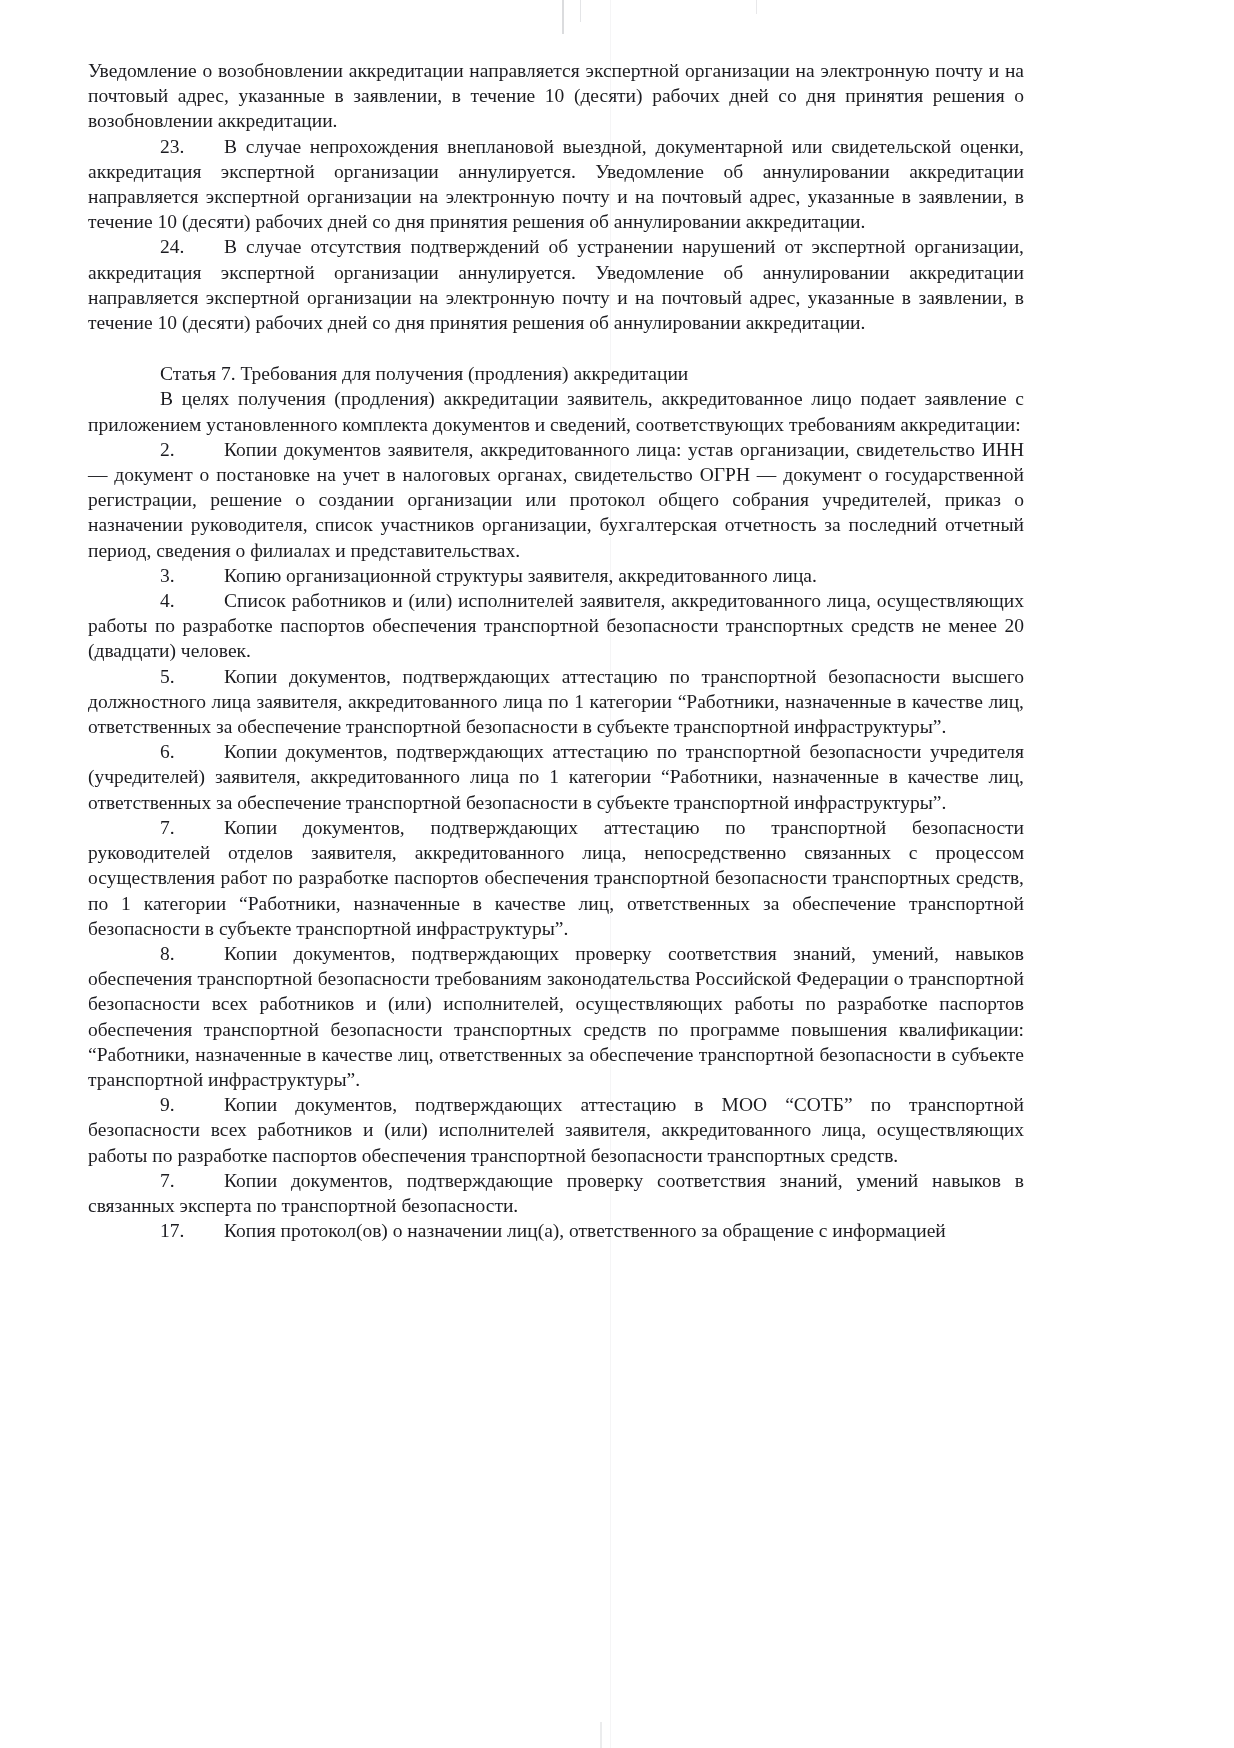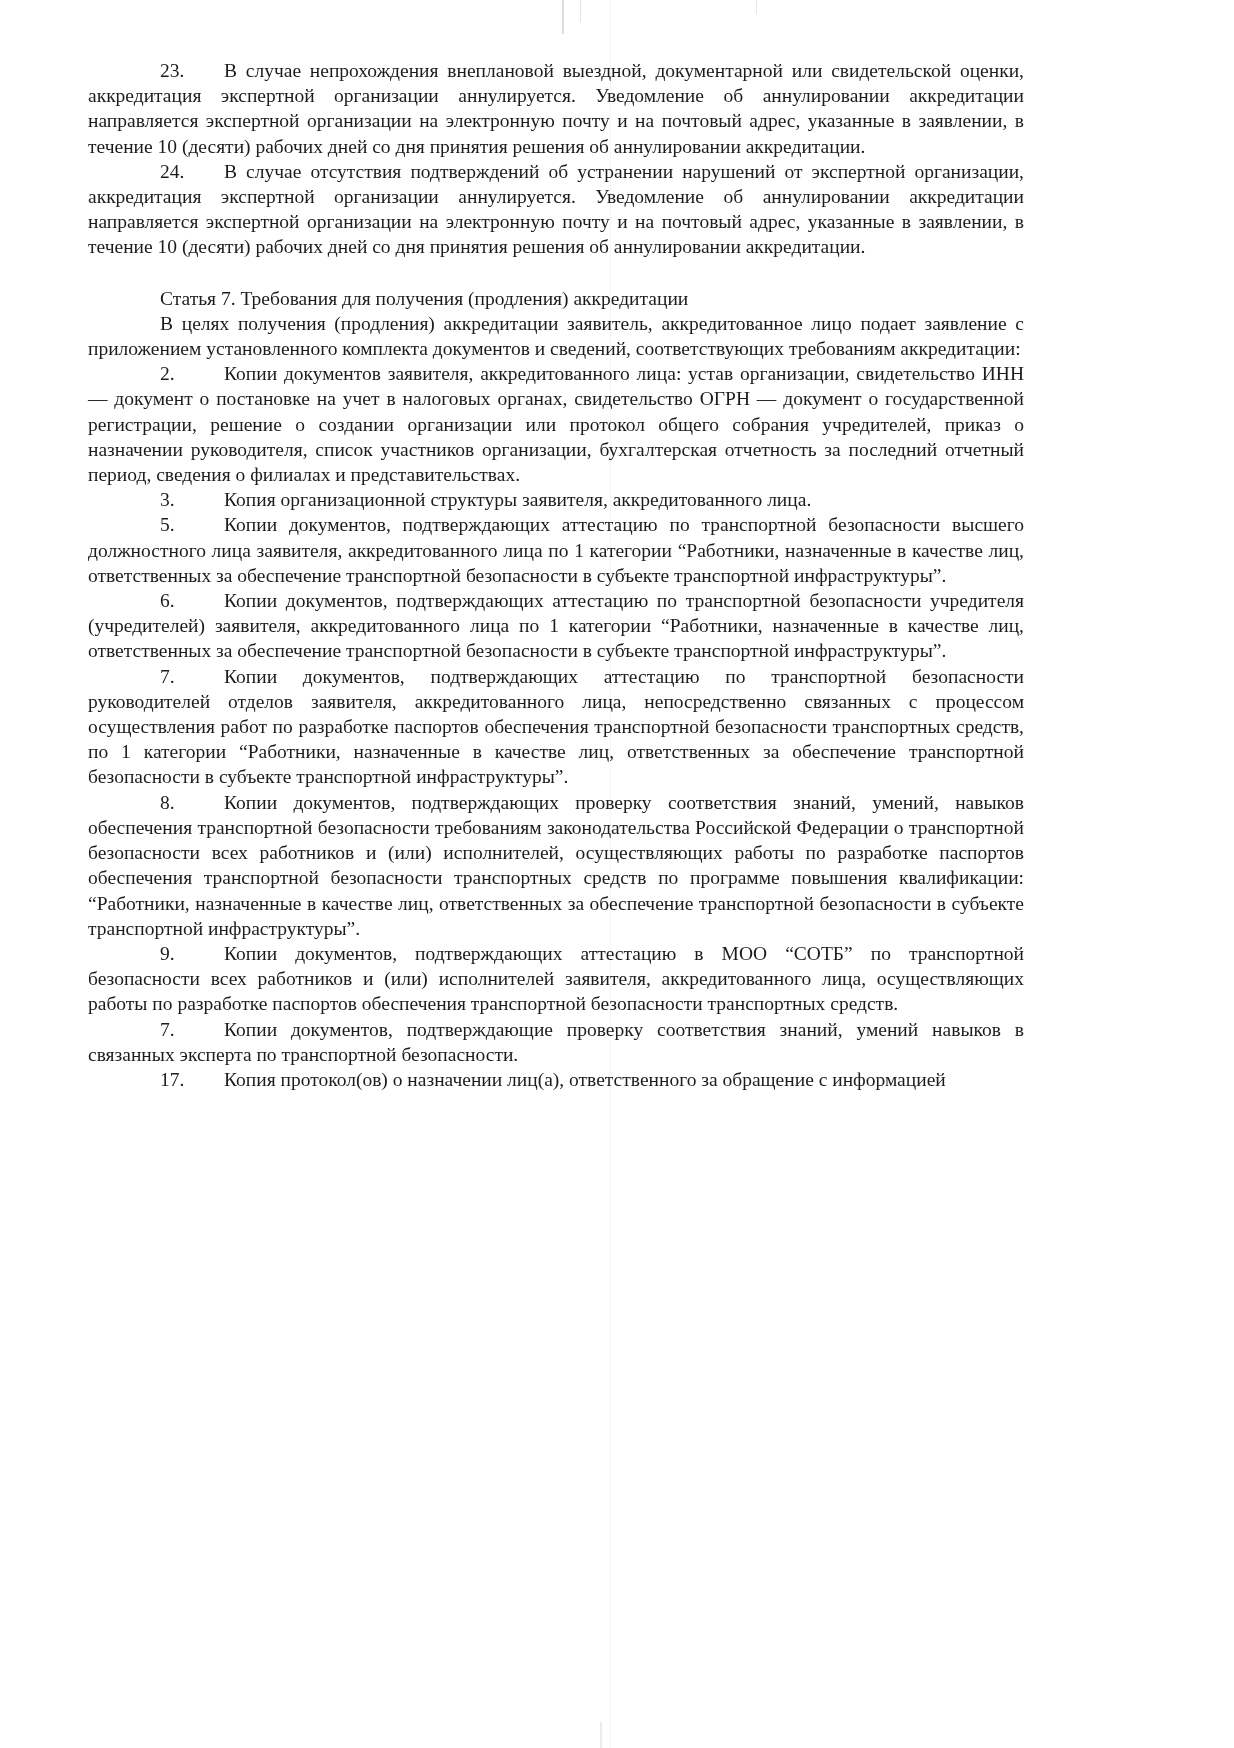--- a/index.html
+++ b/index.html
@@ -82,26 +82,28 @@
 </head>
 <body>
 
 <div class="page">
   <div class="scan-line-top-1"></div>
   <div class="scan-line-top-2"></div>
   <div class="scan-line-top-3"></div>
   <div class="scan-fold"></div>
   <div class="scan-mark-bottom"></div>
   <div class="content">
+      <p class="para body noindent"><span>Уведомление о возобновлении аккредитации направляется экспертной организации на электронную почту и на почтовый адрес, указанные в заявлении, в течение 10 (десяти) рабочих дней со дня принятия решения о возобновлении аккредитации.</span></p>
       <p class="para body indent"><span class="num">23.</span><span>В случае непрохождения внеплановой выездной, документарной или свидетельской оценки, аккредитация экспертной организации аннулируется. Уведомление об аннулировании аккредитации направляется экспертной организации на электронную почту и на почтовый адрес, указанные в заявлении, в течение 10 (десяти) рабочих дней со дня принятия решения об аннулировании аккредитации.</span></p>
       <p class="para body indent"><span class="num">24.</span><span>В случае отсутствия подтверждений об устранении нарушений от экспертной организации, аккредитация экспертной организации аннулируется. Уведомление об аннулировании аккредитации направляется экспертной организации на электронную почту и на почтовый адрес, указанные в заявлении, в течение 10 (десяти) рабочих дней со дня принятия решения об аннулировании аккредитации.</span></p>
       <p class="para heading"><span>Статья 7. Требования для получения (продления) аккредитации</span></p>
       <p class="para body indent after-heading"><span>В целях получения (продления) аккредитации заявитель, аккредитованное лицо подает заявление с приложением установленного комплекта документов и сведений, соответствующих требованиям аккредитации:</span></p>
       <p class="para body indent"><span class="num">2.</span><span>Копии документов заявителя, аккредитованного лица: устав организации, свидетельство ИНН — документ о постановке на учет в налоговых органах, свидетельство ОГРН — документ о государственной регистрации, решение о создании организации или протокол общего собрания учредителей, приказ о назначении руководителя, список участников организации, бухгалтерская отчетность за последний отчетный период, сведения о филиалах и представительствах.</span></p>
-      <p class="para body indent"><span class="num">3.</span><span>Копия организационной структуры заявителя, аккредитованного лица.</span></p>
+      <p class="para body indent"><span class="num">3.</span><span>Копию организационной структуры заявителя, аккредитованного лица.</span></p>
+      <p class="para body indent"><span class="num">4.</span><span>Список работников и (или) исполнителей заявителя, аккредитованного лица, осуществляющих работы по разработке паспортов обеспечения транспортной безопасности транспортных средств не менее 20 (двадцати) человек.</span></p>
       <p class="para body indent"><span class="num">5.</span><span>Копии документов, подтверждающих аттестацию по транспортной безопасности высшего должностного лица заявителя, аккредитованного лица по 1 категории “Работники, назначенные в качестве лиц, ответственных за обеспечение транспортной безопасности в субъекте транспортной инфраструктуры”.</span></p>
       <p class="para body indent"><span class="num">6.</span><span>Копии документов, подтверждающих аттестацию по транспортной безопасности учредителя (учредителей) заявителя, аккредитованного лица по 1 категории “Работники, назначенные в качестве лиц, ответственных за обеспечение транспортной безопасности в субъекте транспортной инфраструктуры”.</span></p>
       <p class="para body indent"><span class="num">7.</span><span>Копии документов, подтверждающих аттестацию по транспортной безопасности руководителей отделов заявителя, аккредитованного лица, непосредственно связанных с процессом осуществления работ по разработке паспортов обеспечения транспортной безопасности транспортных средств, по 1 категории “Работники, назначенные в качестве лиц, ответственных за обеспечение транспортной безопасности в субъекте транспортной инфраструктуры”.</span></p>
       <p class="para body indent"><span class="num">8.</span><span>Копии документов, подтверждающих проверку соответствия знаний, умений, навыков обеспечения транспортной безопасности требованиям законодательства Российской Федерации о транспортной безопасности всех работников и (или) исполнителей, осуществляющих работы по разработке паспортов обеспечения транспортной безопасности транспортных средств по программе повышения квалификации: “Работники, назначенные в качестве лиц, ответственных за обеспечение транспортной безопасности в субъекте транспортной инфраструктуры”.</span></p>
       <p class="para body indent"><span class="num">9.</span><span>Копии документов, подтверждающих аттестацию в МОО “СОТБ” по транспортной безопасности всех работников и (или) исполнителей заявителя, аккредитованного лица, осуществляющих работы по разработке паспортов обеспечения транспортной безопасности транспортных средств.</span></p>
       <p class="para body indent"><span class="num">7.</span><span>Копии документов, подтверждающие проверку соответствия знаний, умений навыков в связанных эксперта по транспортной безопасности.</span></p>
       <p class="para body indent"><span class="num">17.</span><span>Копия протокол(ов) о назначении лиц(а), ответственного за обращение с информацией</span></p>
     </div>
 </div>
 

